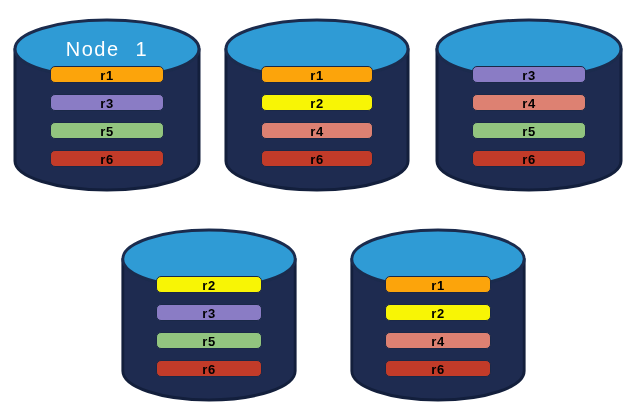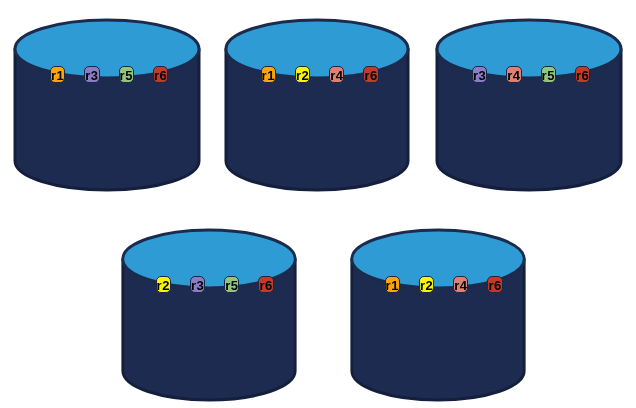--- a/index.html
+++ b/index.html
@@ -48,22 +48,22 @@
     letter-spacing: 1.5px;
     word-spacing: 9px;
     white-space: pre;
   }
   .bars {
     position: absolute;
     left: 20%;
     width: 60%;
     top: 56px;
     display: flex;
-    flex-direction: row;
-    gap: 19px;
+    flex-direction: column;
+    gap: 11px;
   }
   .bar {
     height: 17px;
     line-height: 17px;
     border: 1.5px solid var(--bar-outline);
     border-radius: 5px;
     box-sizing: border-box;
     text-align: center;
     color: var(--bar-text);
     font-size: 13px;
@@ -74,20 +74,21 @@
 </head>
 <body>
 
 <div class="canvas">
 
   <div class="node" style="left:12px; top:10px; width:190px; height:186px;">
     <svg class="cyl" viewBox="0 0 190 186" preserveAspectRatio="none">
       <path class="cyl-body" d="M3 39 L3 151 A92 29 0 0 0 187 151 L187 39 Z"></path>
       <ellipse class="cyl-top" cx="95" cy="39" rx="92" ry="29"></ellipse>
     </svg>
+    <div class="node-label">Node 1</div>
     <div class="bars">
       <div class="bar" style="background: rgb(252, 164, 11);">r1</div>
       <div class="bar" style="background: rgb(138, 124, 197);">r3</div>
       <div class="bar" style="background: rgb(146, 197, 127);">r5</div>
       <div class="bar" style="background: rgb(194, 59, 41);">r6</div>
     </div>
   </div>
 
   <div class="node" style="left:223px; top:10px; width:188px; height:186px;">
     <svg class="cyl" viewBox="0 0 190 186" preserveAspectRatio="none">

